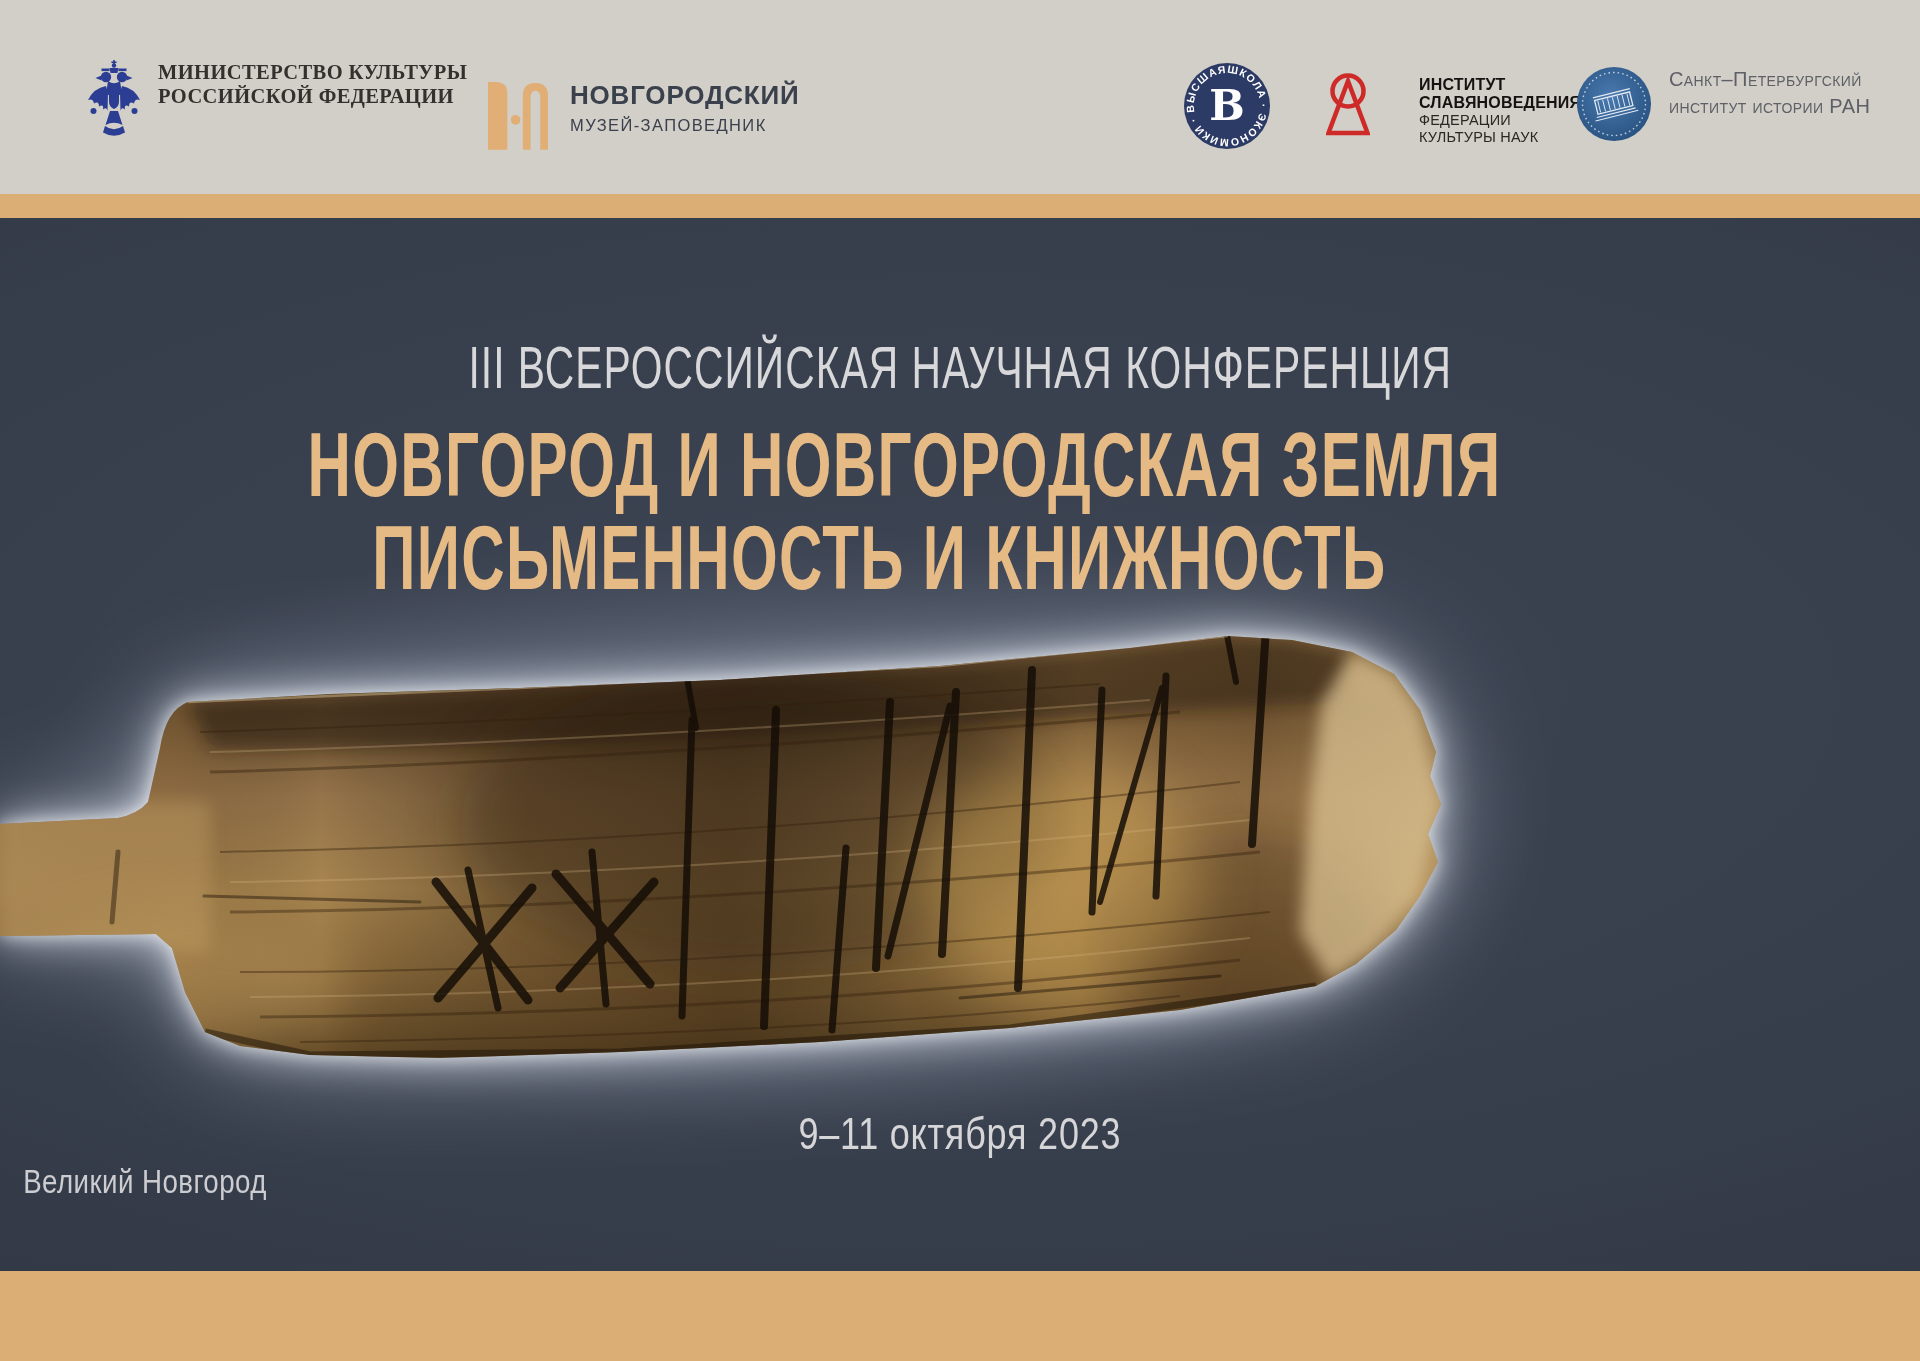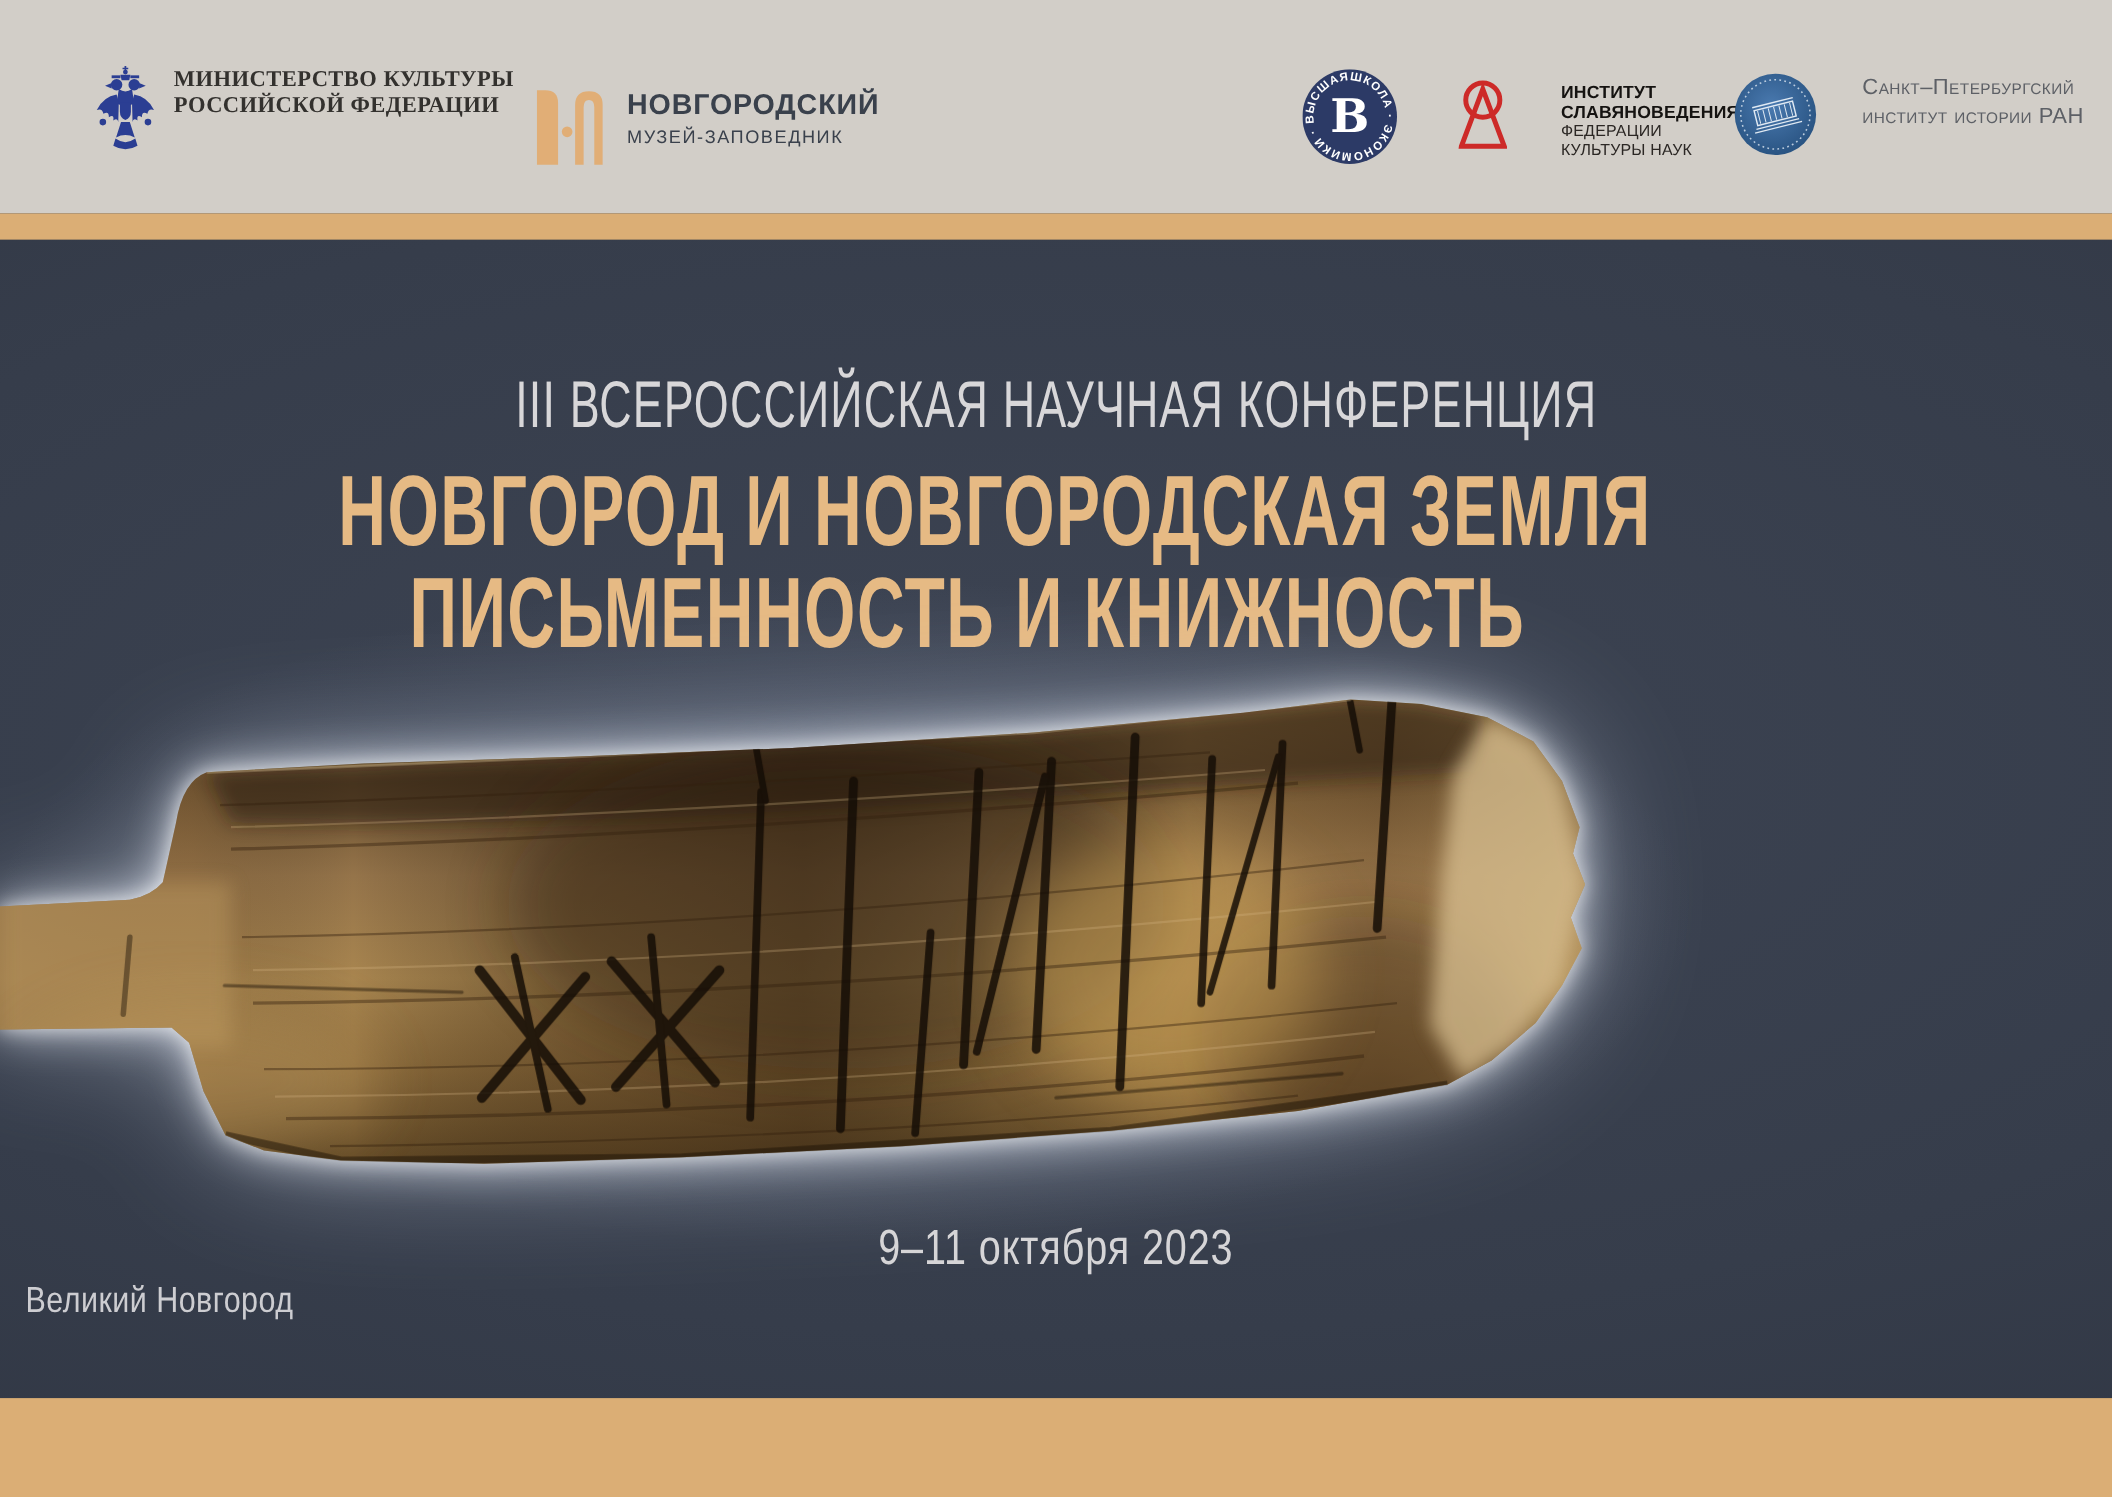--- a/index.html
+++ b/index.html
@@ -15,21 +15,21 @@
   .museum{left:488px;top:80px;gap:22px;}
   .museum-text .l1{font-size:26px;font-weight:700;color:#3a414c;letter-spacing:.8px;}
   .museum-text .l2{font-size:16.5px;color:#3a414c;letter-spacing:1.4px;margin-top:5px;}
   .hse{left:1184px;top:63px;}
   .slavic{left:1326px;top:72px;gap:11px;align-items:flex-start;}
   .slavic-text{padding-top:4px;margin-left:38px;}
   .slavic-text .b{font-size:16px;font-weight:700;color:#151311;line-height:18px;letter-spacing:.2px;}
   .slavic-text .r{font-size:14.5px;color:#2b2724;line-height:16.5px;letter-spacing:.2px;}
   .spb{left:1576px;top:66px;gap:17px;}
   .spb-text{font-size:20px;line-height:27px;color:#5d6066;letter-spacing:.4px;
-            font-variant:small-caps;margin-left:24px;}
+            font-variant:small-caps;}
 
   
   .stripe-top{position:absolute;left:0;top:194px;width:1920px;height:24px;background:#dbae75;}
   .stripe-bottom{position:absolute;left:0;top:1271px;width:1920px;height:90px;background:#dbae75;}
 
   
   .body-dark{position:absolute;left:0;top:218px;width:1920px;height:1053px;
      background:
        radial-gradient(ellipse 56% 40% at 40% 58%, rgba(178,192,218,.30) 0%, rgba(178,192,218,.10) 48%, rgba(178,192,218,0) 72%),
        radial-gradient(ellipse 120% 90% at 50% 45%, #3d4453 0%, #363d4b 55%, #2e3441 100%);}

